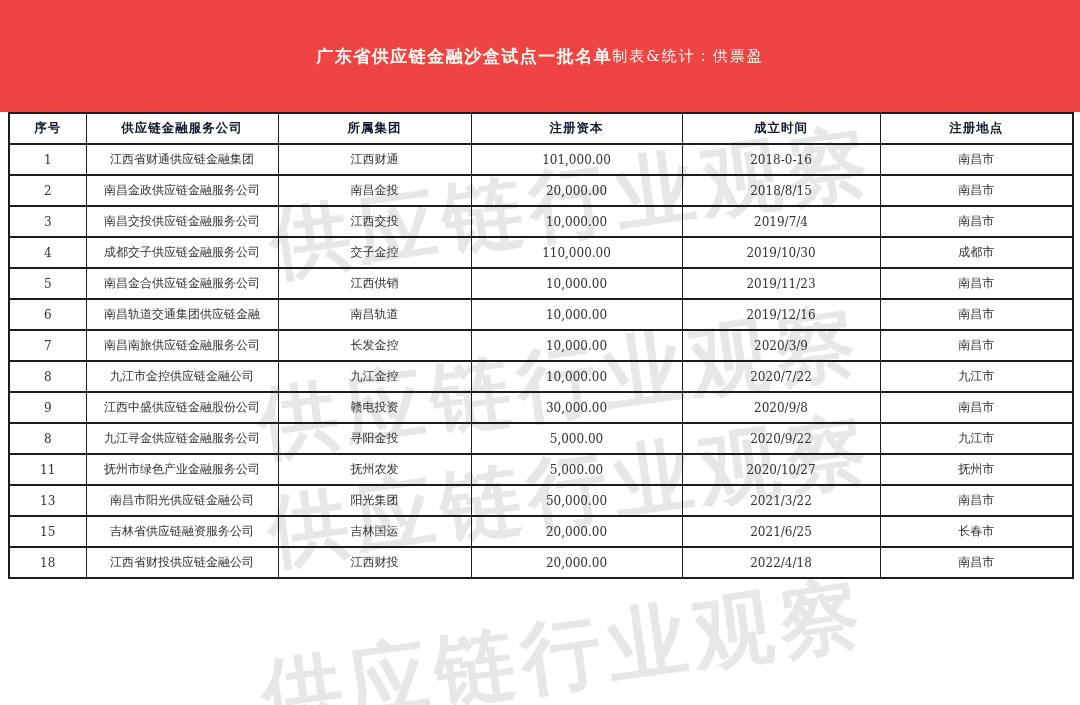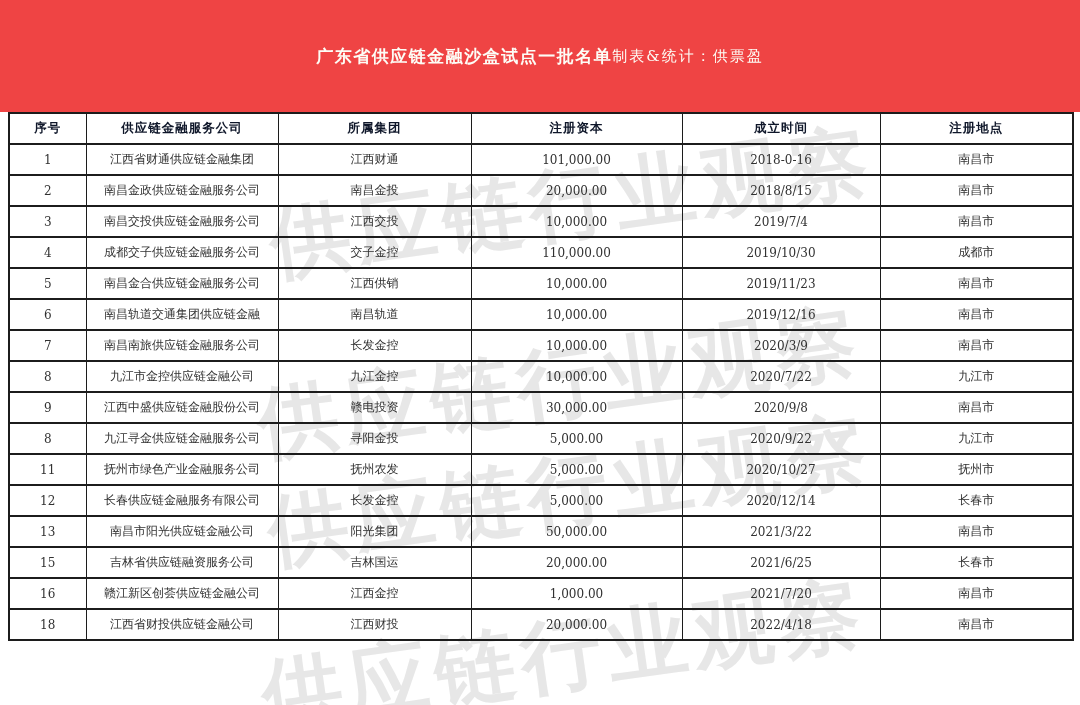--- a/index.html
+++ b/index.html
@@ -150,52 +150,36 @@
         </tr>
         <tr>
           <td>11</td>
           <td>抚州市绿色产业金融服务公司</td>
           <td>抚州农发</td>
           <td>5,000.00</td>
           <td>2020/10/27</td>
           <td>抚州市</td>
         </tr>
         <tr>
-          <td>12</td>
-          <td>长春供应链金融服务有限公司</td>
-          <td>长发金控</td>
-          <td>5,000.00</td>
-          <td>2020/12/14</td>
-          <td>长春市</td>
-        </tr>
-        <tr>
           <td>13</td>
           <td>南昌市阳光供应链金融公司</td>
           <td>阳光集团</td>
           <td>50,000.00</td>
           <td>2021/3/22</td>
           <td>南昌市</td>
         </tr>
         <tr>
           <td>15</td>
           <td>吉林省供应链融资服务公司</td>
           <td>吉林国运</td>
           <td>20,000.00</td>
           <td>2021/6/25</td>
           <td>长春市</td>
         </tr>
         <tr>
-          <td>16</td>
-          <td>赣江新区创荟供应链金融公司</td>
-          <td>江西金控</td>
-          <td>1,000.00</td>
-          <td>2021/7/20</td>
-          <td>南昌市</td>
-        </tr>
-        <tr>
           <td>18</td>
           <td>江西省财投供应链金融公司</td>
           <td>江西财投</td>
           <td>20,000.00</td>
           <td>2022/4/18</td>
           <td>南昌市</td>
         </tr>
       </tbody>
   </table>
 

